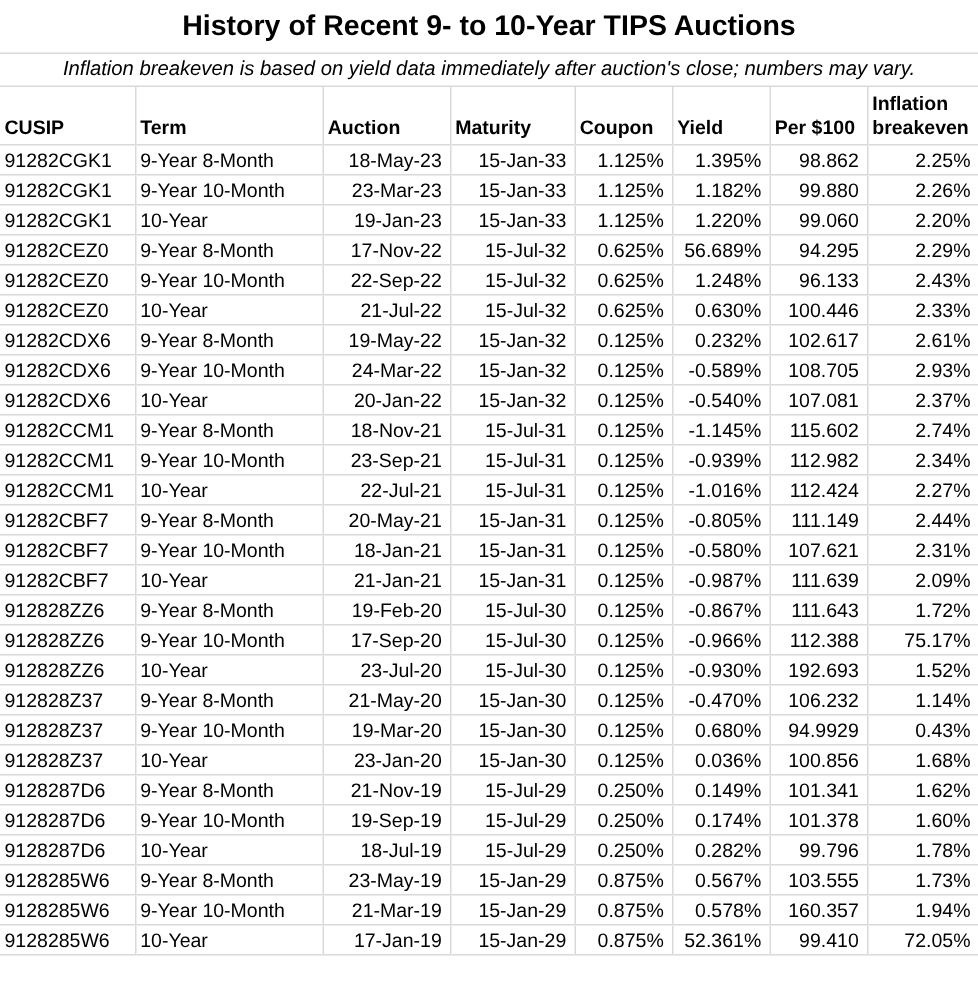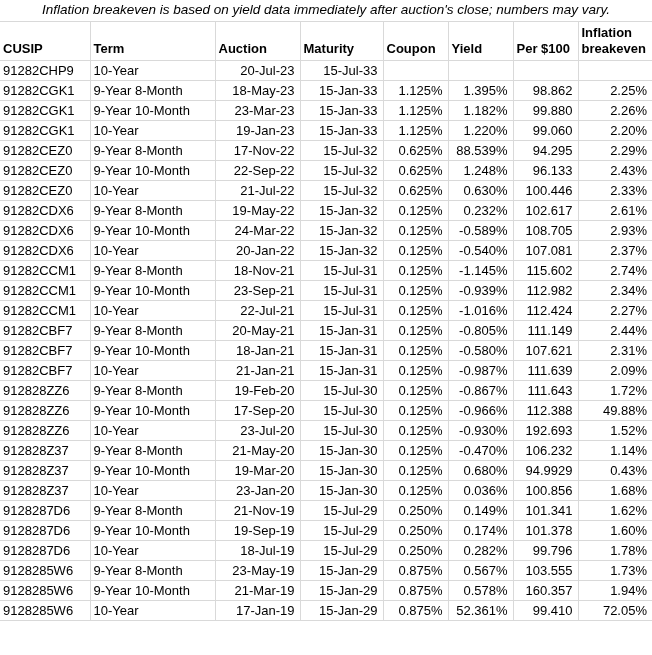--- a/index.html
+++ b/index.html
@@ -68,20 +68,21 @@
   col.c4 { width: 83px; }
   col.c5 { width: 65px; }
   col.c6 { width: 65px; }
   col.c7 { width: 65px; }
   col.c8 { width: 74px; }
 </style>
 </head>
 <body>
 
 <div class="sheet">
+  <div class="title">History of Recent 9- to 10-Year TIPS Auctions</div>
   <div class="subtitle">Inflation breakeven is based on yield data immediately after auction's close; numbers may vary.</div>
 
   <table class="grid">
     <colgroup>
       <col class="c1">
         <col class="c2">
         <col class="c3">
         <col class="c4">
       <col class="c5">
         <col class="c6">
@@ -95,30 +96,20 @@
           <th>Auction</th>
           <th>Maturity</th>
           <th>Coupon</th>
           <th>Yield</th>
           <th>Per $100</th>
           <th>Inflation breakeven</th>
         </tr>
     </thead>
     <tbody>
         <tr>
-    <td>91282CHP9</td>
-    <td>10-Year</td>
-    <td>20-Jul-23</td>
-    <td>15-Jul-33</td>
-    <td></td>
-    <td></td>
-    <td></td>
-    <td></td>
-  </tr>
-        <tr>
     <td>91282CGK1</td>
     <td>9-Year 8-Month</td>
     <td>18-May-23</td>
     <td>15-Jan-33</td>
     <td>1.125%</td>
     <td>1.395%</td>
     <td>98.862</td>
     <td>2.25%</td>
   </tr>
         <tr>
@@ -140,21 +131,21 @@
     <td>1.220%</td>
     <td>99.060</td>
     <td>2.20%</td>
   </tr>
         <tr>
     <td>91282CEZ0</td>
     <td>9-Year 8-Month</td>
     <td>17-Nov-22</td>
     <td>15-Jul-32</td>
     <td>0.625%</td>
-    <td>88.539%</td>
+    <td>56.689%</td>
     <td>94.295</td>
     <td>2.29%</td>
   </tr>
         <tr>
     <td>91282CEZ0</td>
     <td>9-Year 10-Month</td>
     <td>22-Sep-22</td>
     <td>15-Jul-32</td>
     <td>0.625%</td>
     <td>1.248%</td>
@@ -272,21 +263,21 @@
     <td>1.72%</td>
   </tr>
         <tr>
     <td>912828ZZ6</td>
     <td>9-Year 10-Month</td>
     <td>17-Sep-20</td>
     <td>15-Jul-30</td>
     <td>0.125%</td>
     <td>-0.966%</td>
     <td>112.388</td>
-    <td>49.88%</td>
+    <td>75.17%</td>
   </tr>
         <tr>
     <td>912828ZZ6</td>
     <td>10-Year</td>
     <td>23-Jul-20</td>
     <td>15-Jul-30</td>
     <td>0.125%</td>
     <td>-0.930%</td>
     <td>192.693</td>
     <td>1.52%</td>

